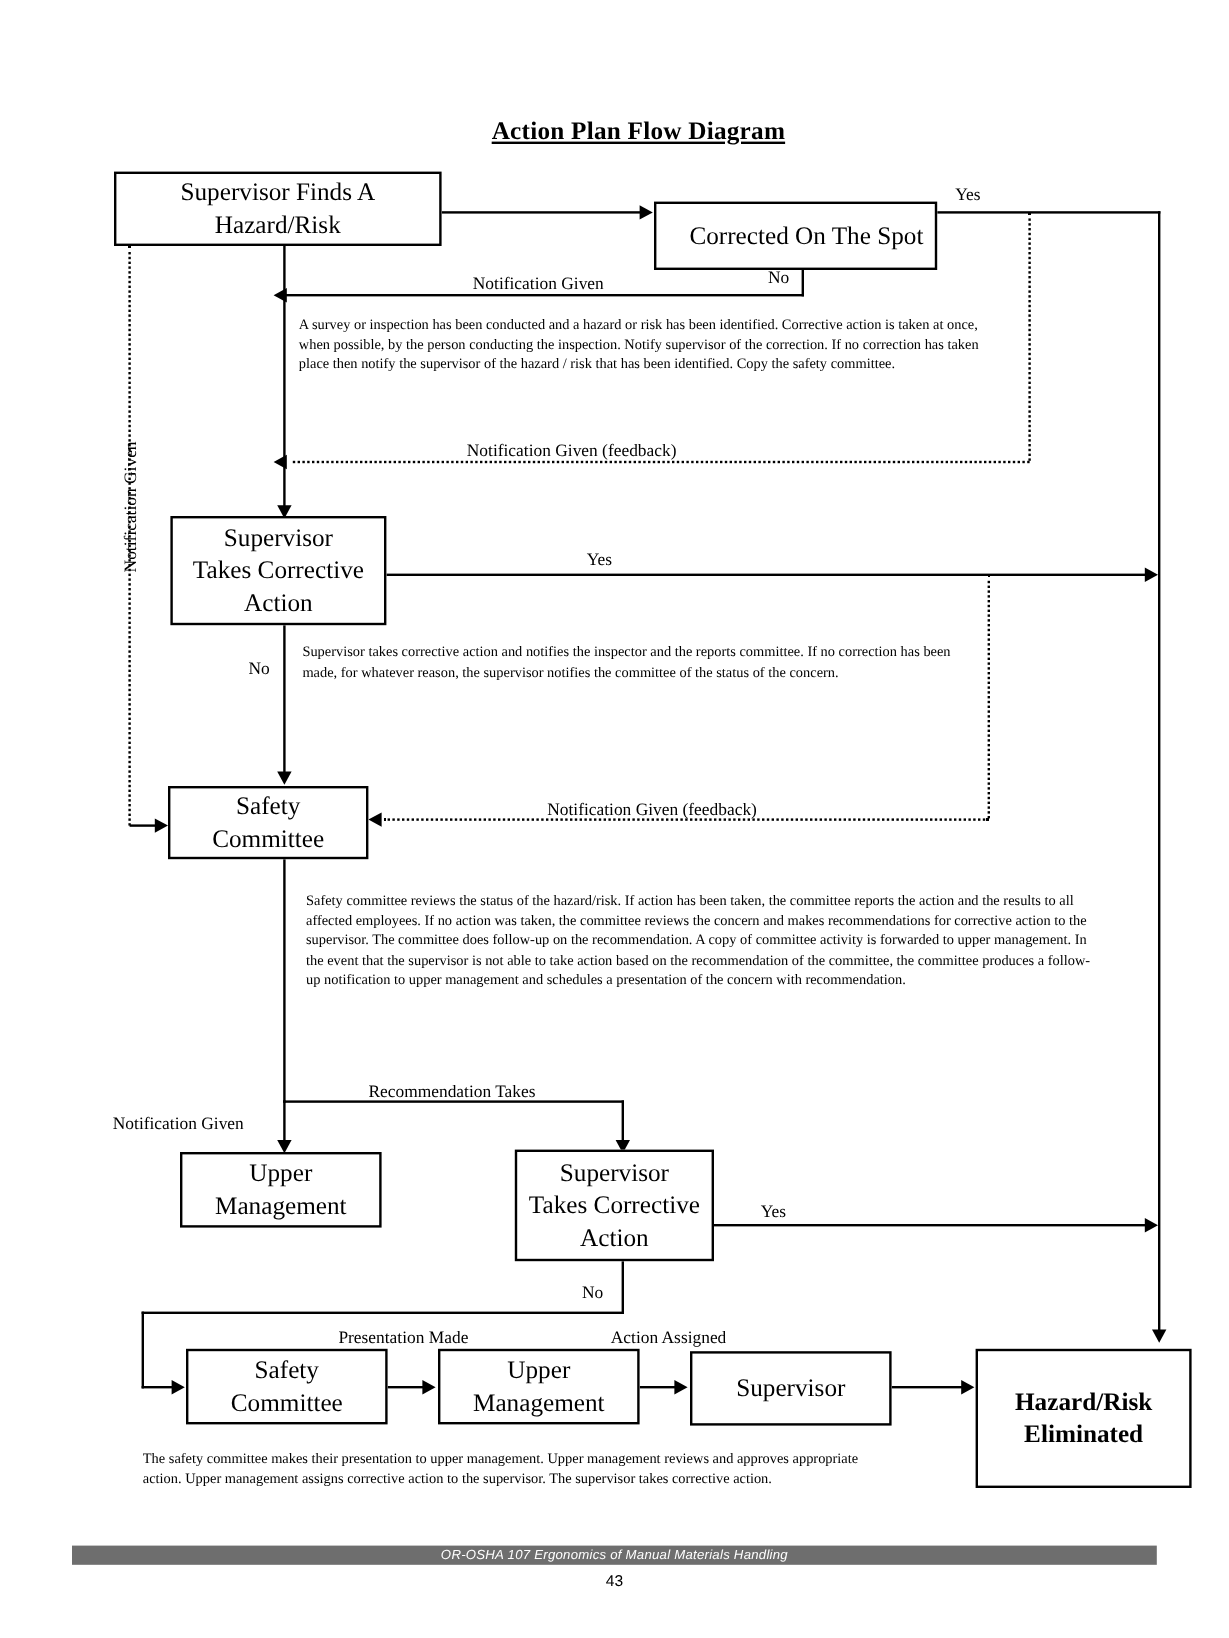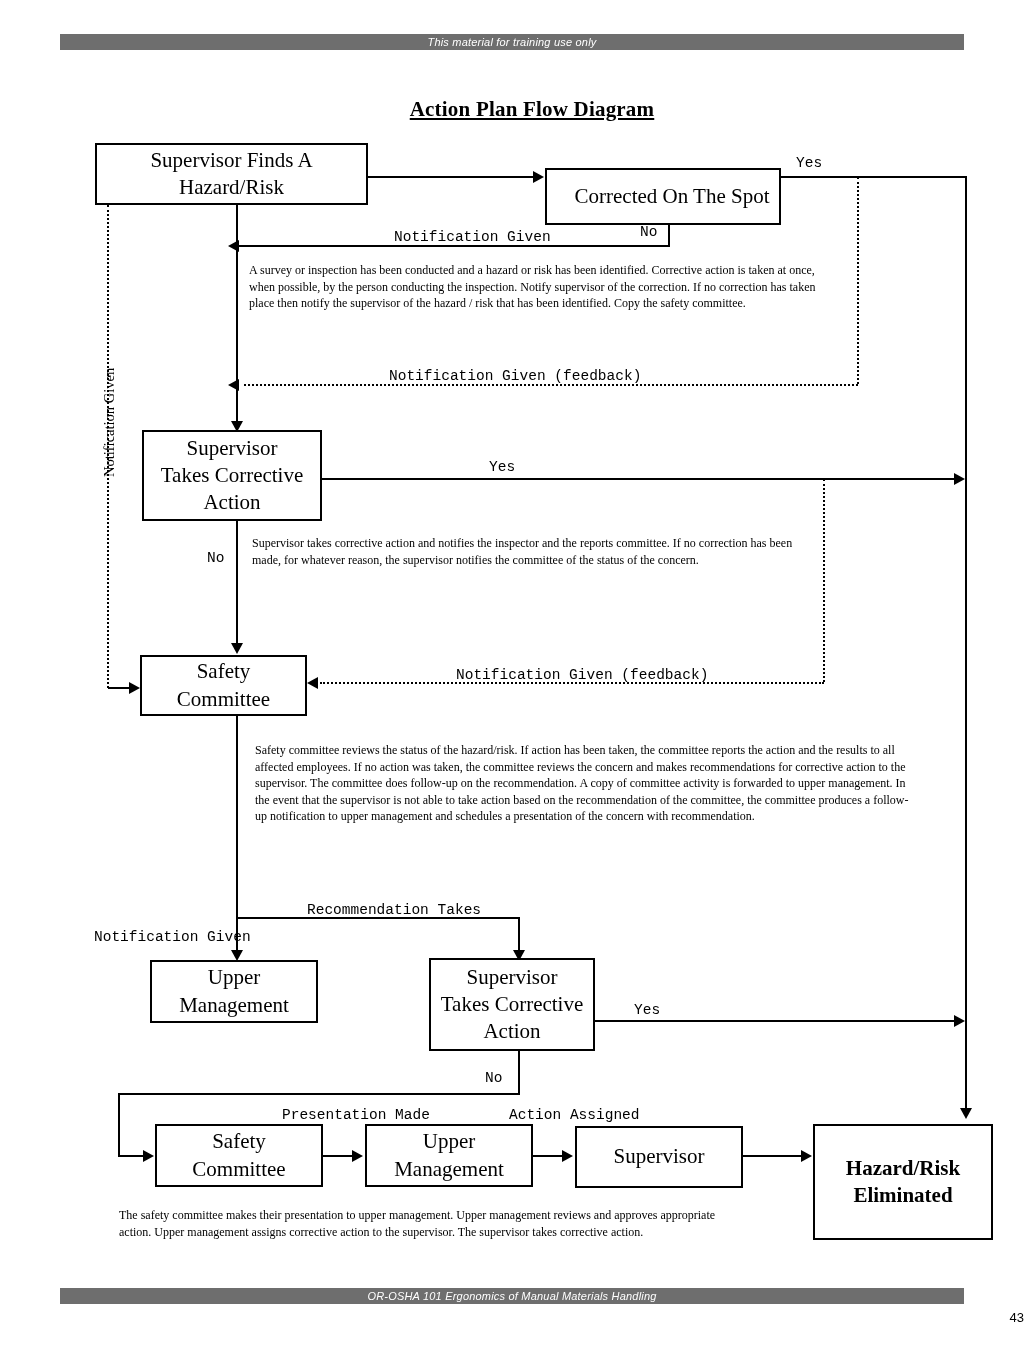--- a/index.html
+++ b/index.html
@@ -22,21 +22,21 @@
     font-style:italic;
     font-size:11px;
     text-align:center;
     line-height:16px;
     letter-spacing:.2px;
   }
   #header-bar{left:60px;top:34px;width:904px;height:16px;}
   #footer-bar{left:60px;top:1288px;width:904px;height:16px;}
   #page-number{
     position:absolute;left:0;top:1310px;width:1024px;
-    text-align:right;font-size:13px;
+    text-align:center;font-size:13px;
     font-family:"Liberation Sans","DejaVu Sans",sans-serif;
   }
 
   
   #page-title{
     position:absolute;left:0;top:97px;width:1024px;
     text-align:center;
     font-size:21px;font-weight:bold;
     text-decoration:underline;
     letter-spacing:.2px;
@@ -77,21 +77,20 @@
   .ar-d{border-left:6px solid transparent;border-right:6px solid transparent;border-top:11px solid #000;}
 
   
   .lbl{
     position:absolute;
     font-size:14.5px;
     background:transparent;
     white-space:nowrap;
     z-index:5;
     line-height:1.1;
-    font-family:Liberation Mono, monospace;
   }
   .lbl-v{
     position:absolute;
     font-size:14.5px;
     white-space:nowrap;
     z-index:5;
     transform-origin:0 0;
     transform:rotate(-90deg);
   }
 
@@ -102,21 +101,20 @@
     line-height:1.38;
     text-align:left;
     z-index:5;
   }
 </style>
 </head>
 <body>
 
 <div class="page">
 
-  <div class="bar" id="header-bar">This material for training use only</div>
 
   <div id="page-title">Action Plan Flow Diagram</div>
 
   <div class="box" style="left:95px;top:143px;width:273px;height:62px;">
     <span>
       <span class="t">Supervisor Finds A</span>
       <span class="t">Hazard/Risk</span>
     </span>
   </div>
 
@@ -256,16 +254,16 @@
   <div class="box bold" style="left:813px;top:1124px;width:180px;height:116px;">
     <span>
       <span class="t">Hazard/Risk</span>
       <span class="t">Eliminated</span>
     </span>
   </div>
 
   <div class="lbl" style="left:282px;top:1108px;">Presentation Made</div>
   <div class="lbl" style="left:509px;top:1108px;">Action Assigned</div>
 
-  <div class="bar" id="footer-bar">OR-OSHA 101  Ergonomics of Manual Materials Handling</div>
+  <div class="bar" id="footer-bar">OR-OSHA 107  Ergonomics of Manual Materials Handling</div>
   <div id="page-number">43</div>
 
 </div>
 
 </body></html>

